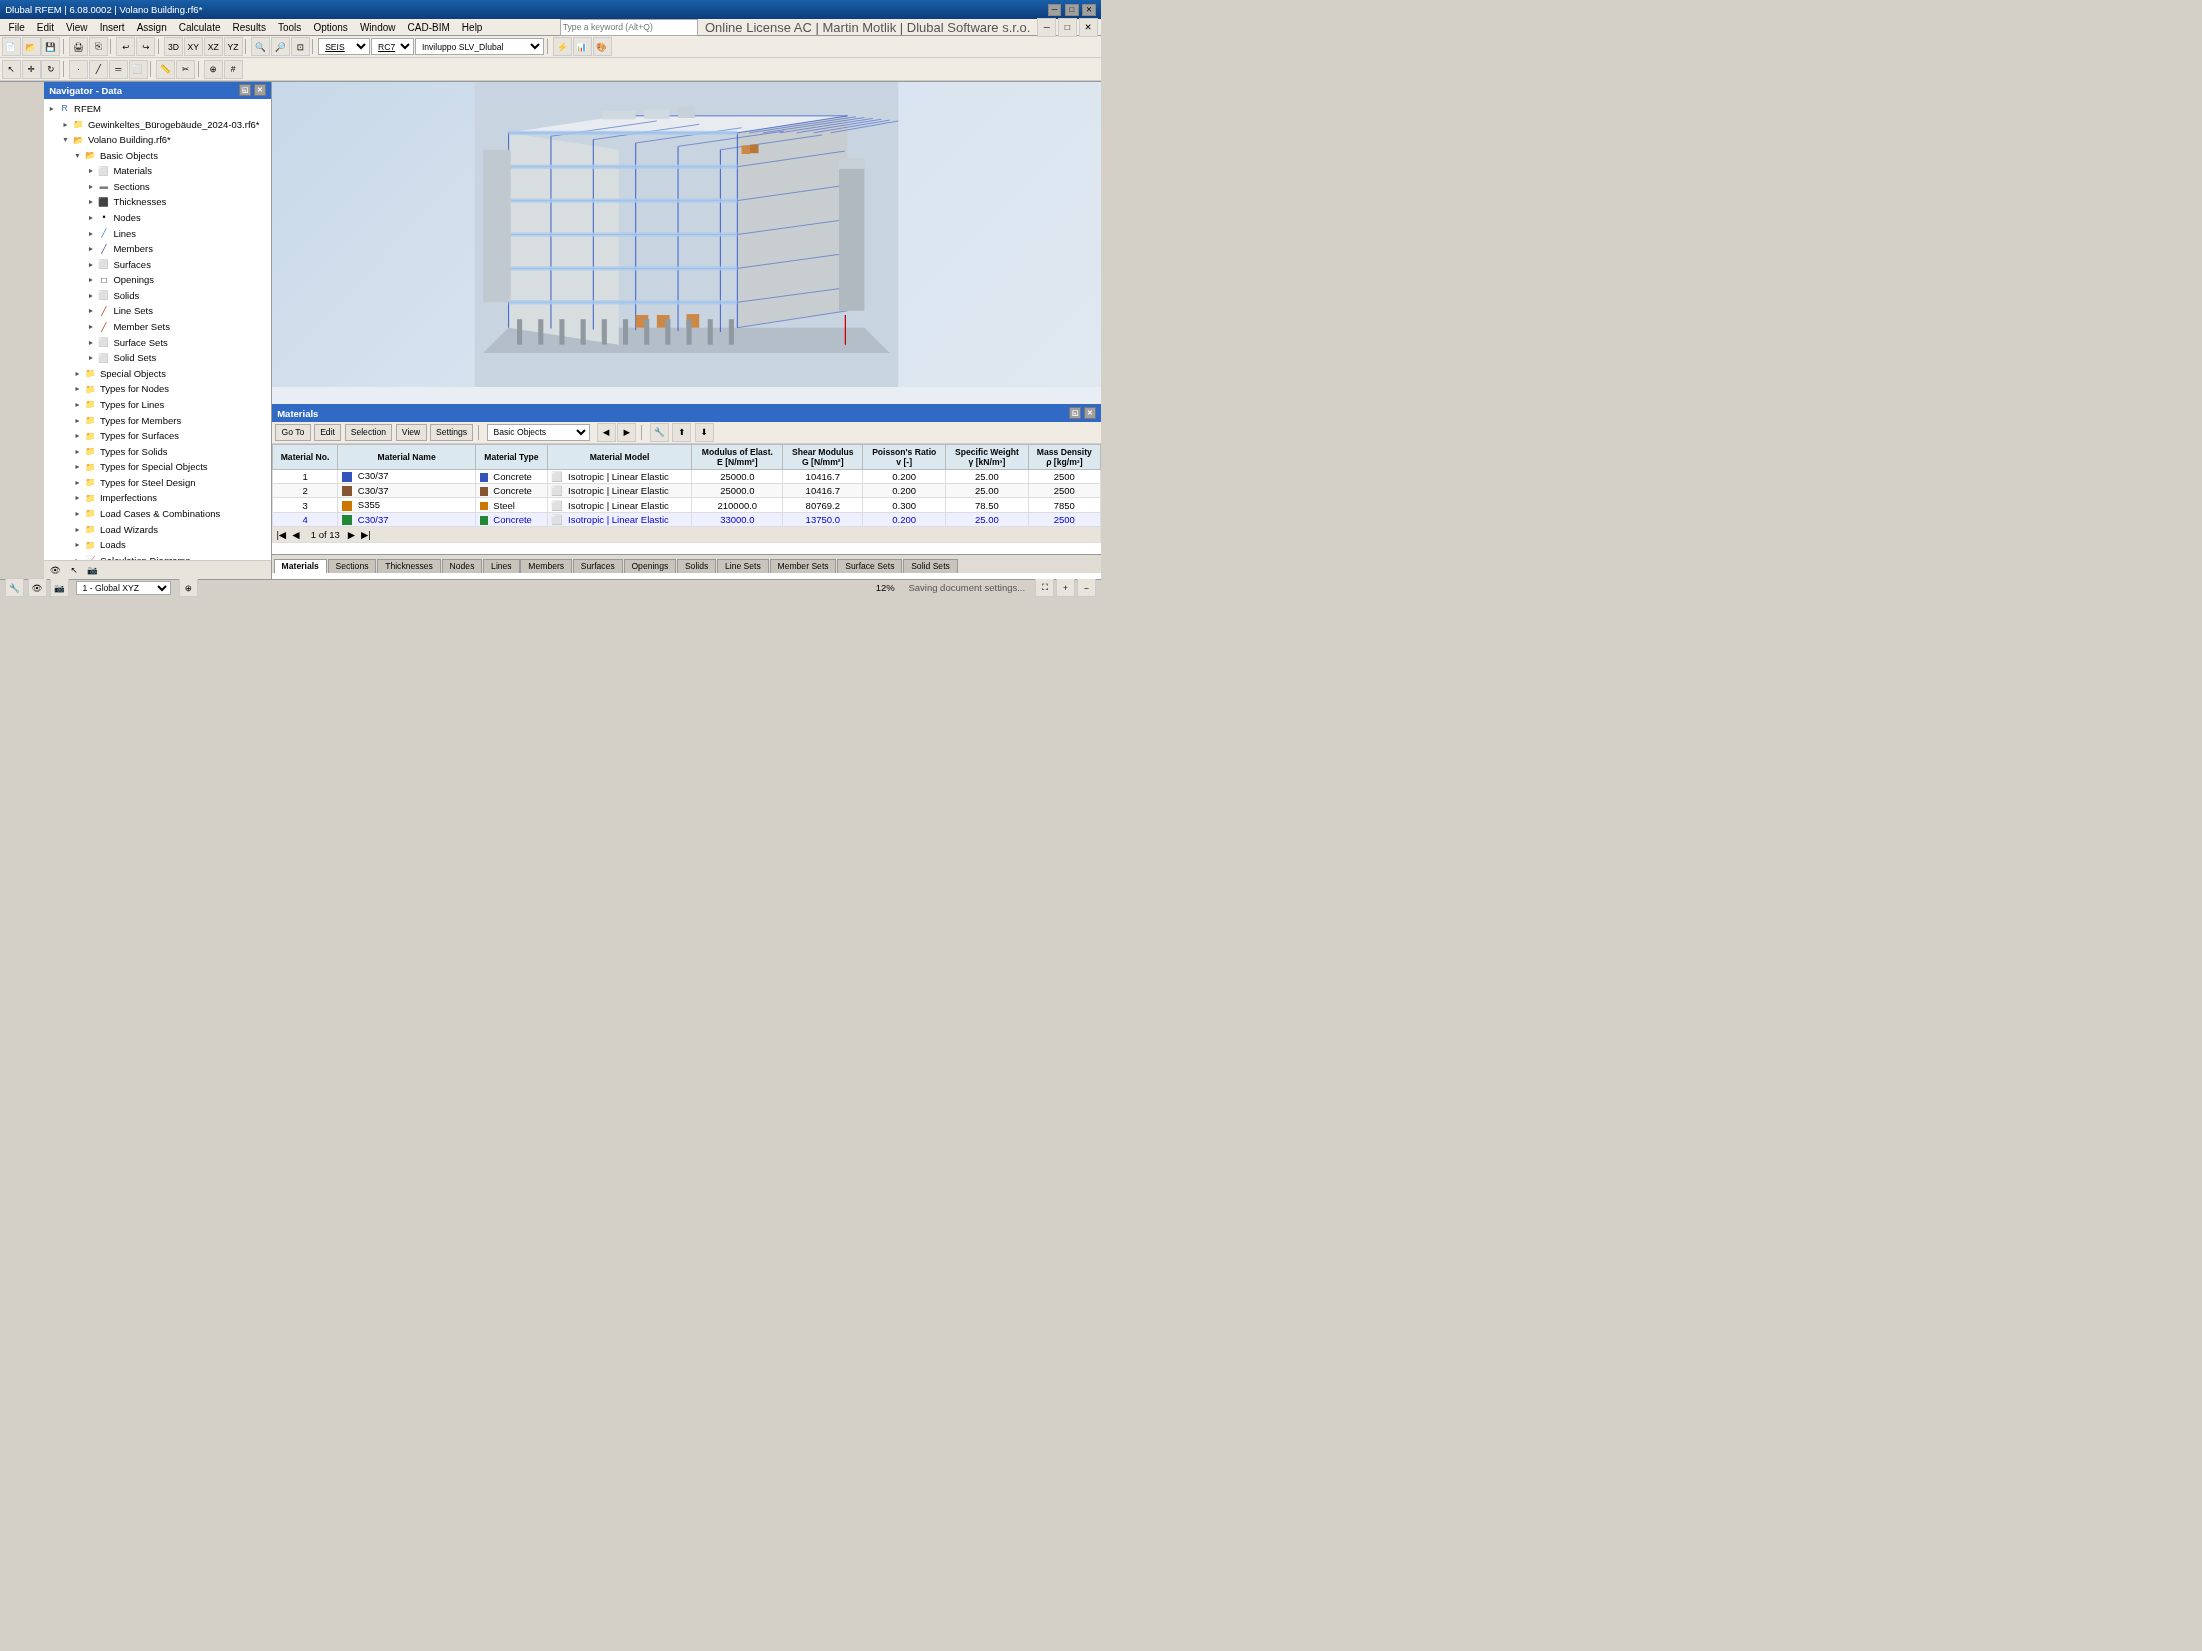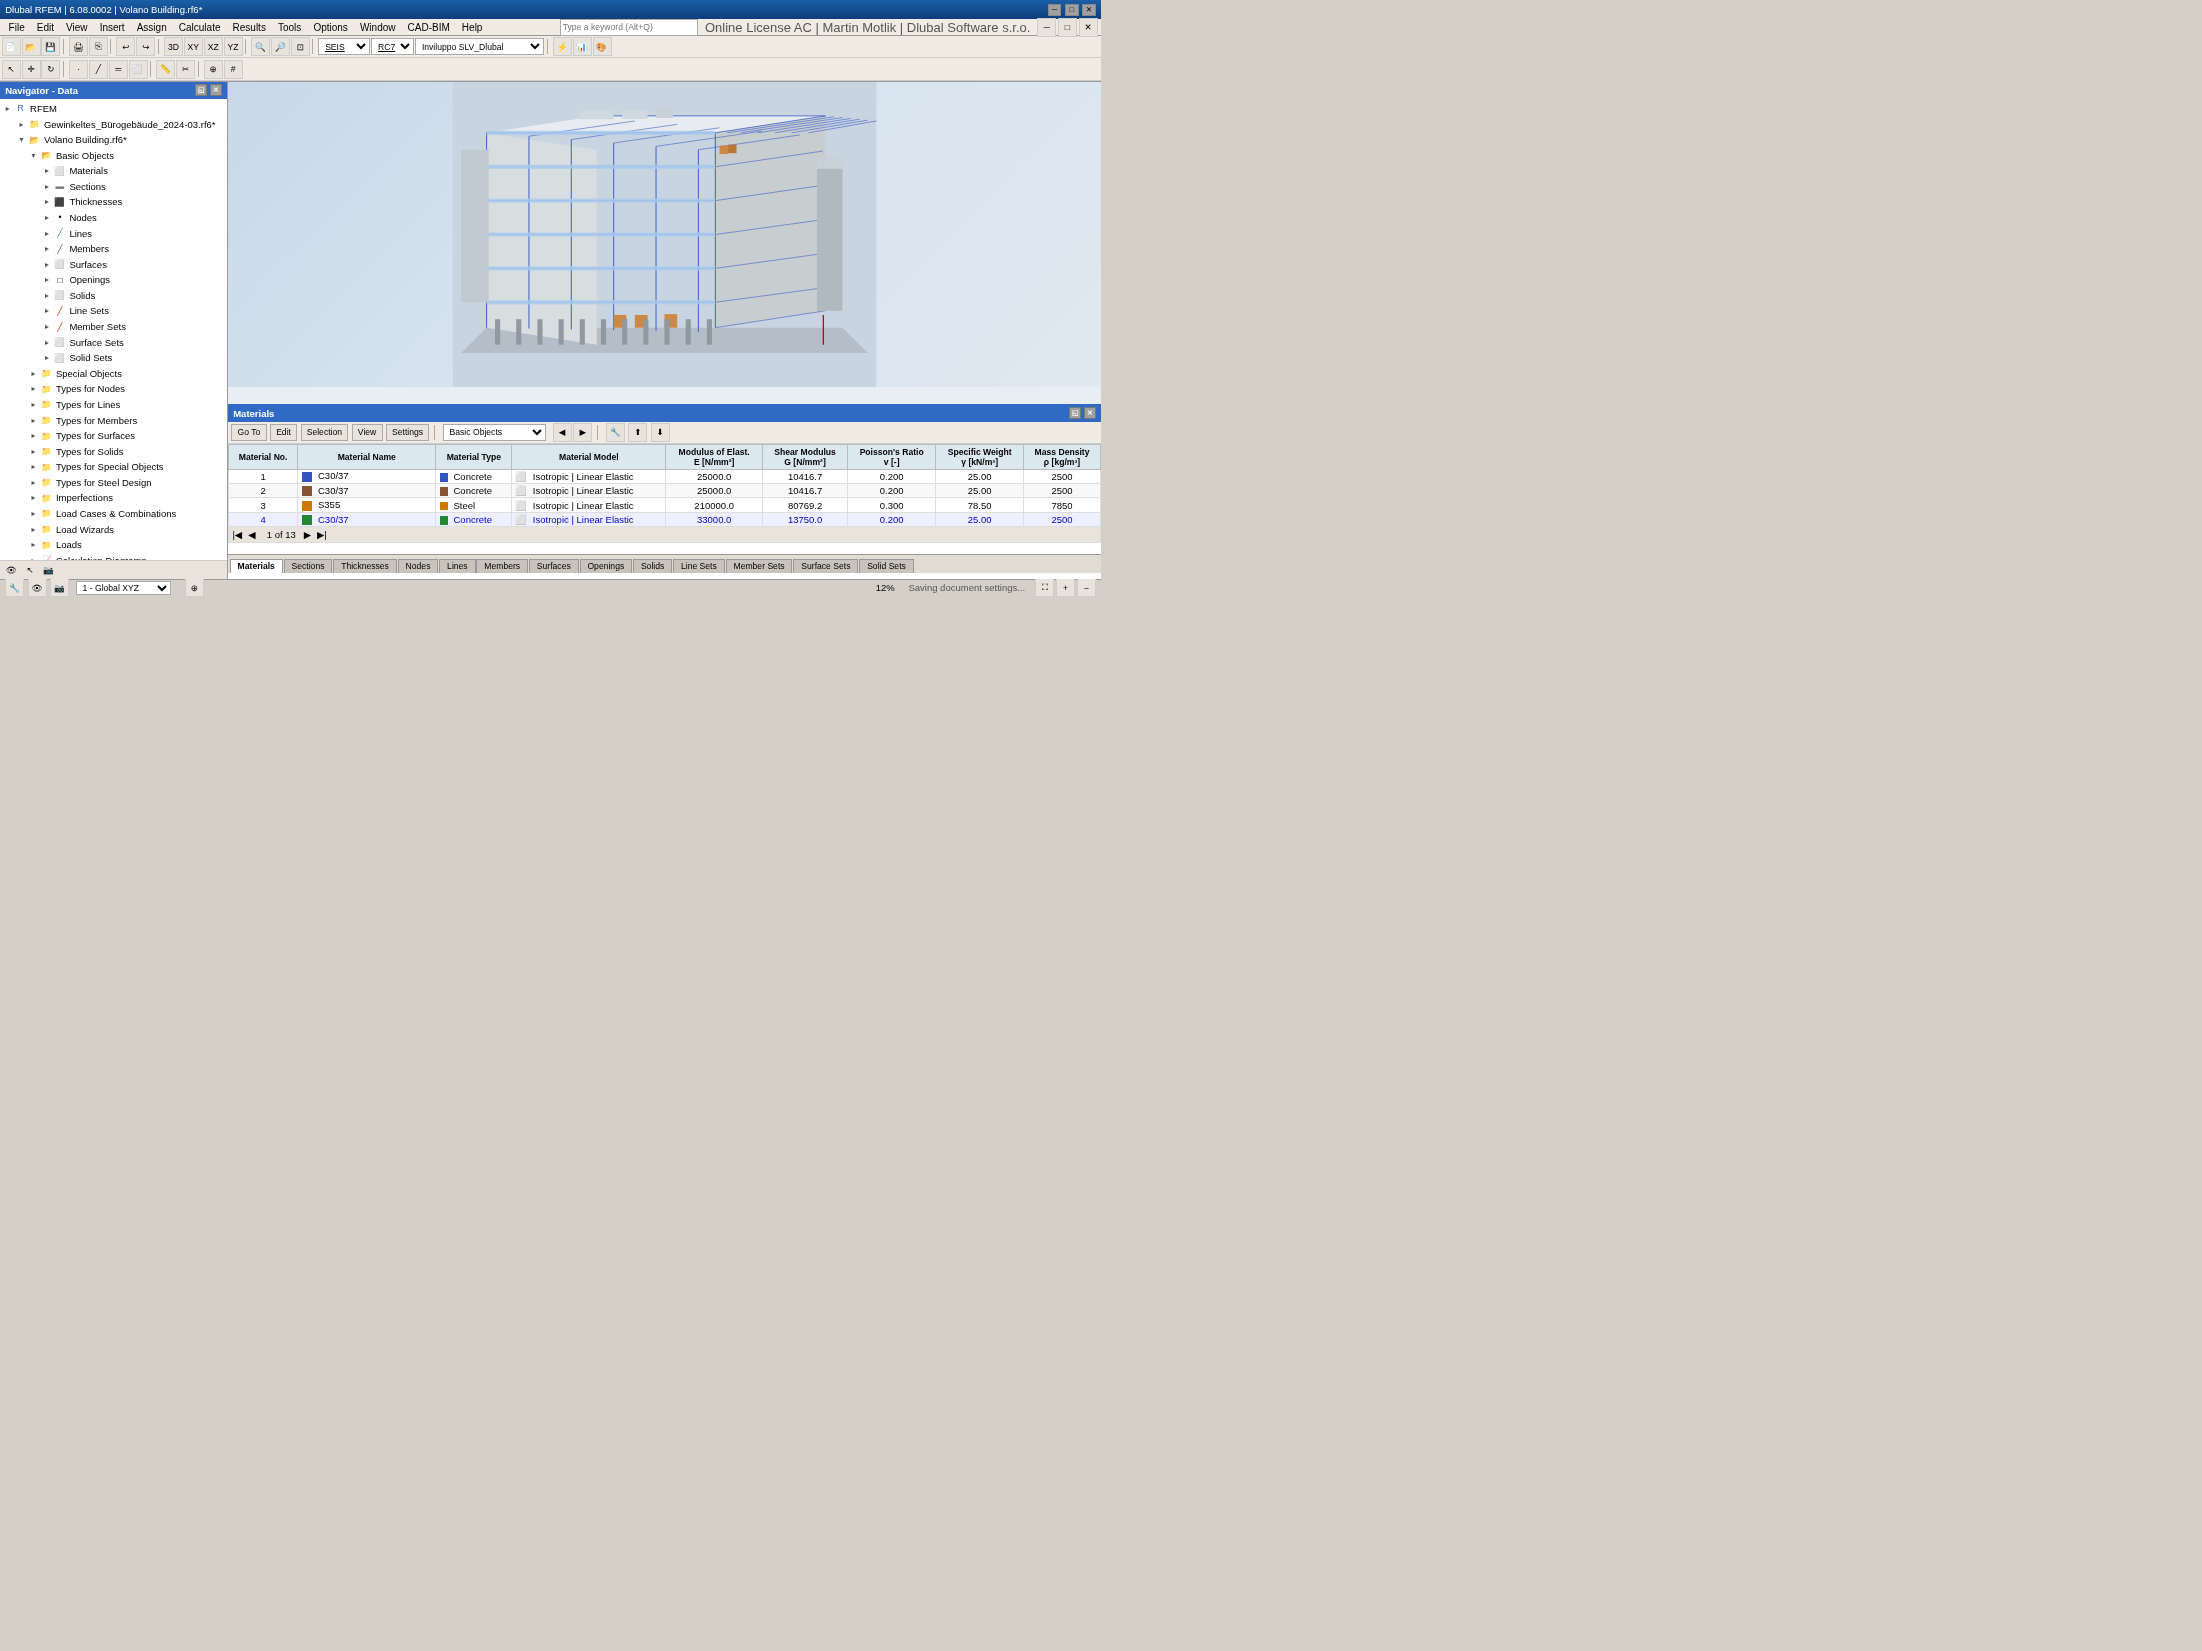--- a/index.html
+++ b/index.html
@@ -327,21 +327,21 @@
     <div class="tb-btn">⬜</div>
     <div class="tb-sep"></div>
     <div class="tb-btn">📏</div>
     <div class="tb-btn">✂</div>
     <div class="tb-sep"></div>
     <div class="tb-btn">⊕</div>
     <div class="tb-btn">#</div>
   </div>
 </div>
 
-<div id="main-area" style="display:flex; height:497px; position:relative;">
+<div id="main-area" style="display:flex; height:497px; position:relative;margin-left:44px;">
 
   <div id="navigator">
     <div id="navigator-header">
       <span>Navigator - Data</span>
       <div class="nav-controls">
         <div class="nav-btn">◱</div>
         <div class="nav-btn">✕</div>
       </div>
     </div>
     <div id="nav-tree">
@@ -758,21 +758,21 @@
 
   </div>
 </div>
 
 <div id="status-bar">
   <div style="display:flex; gap:3.4px; align-items:center;">
     <div class="tb-btn">🔧</div>
     <div class="tb-btn">👁</div>
     <div class="tb-btn">📷</div>
   </div>
-  <div style="display:flex; align-items:center; gap:14px;">
+  <div style="display:flex; align-items:center; gap:8px;">
     <select class="status-combo" style="width:95px;">
       <option>1 - Global XYZ</option>
     </select>
     <div class="tb-btn">⊕</div>
   </div>
   <div style="flex:1;"></div>
   <span style="padding: 0 3.4px;">12%</span>
   <span style="padding: 0 3.4px; color:#555;">Saving document settings...</span>
   <div style="display:flex; gap:1.7px;">
     <div class="tb-btn">⛶</div>

